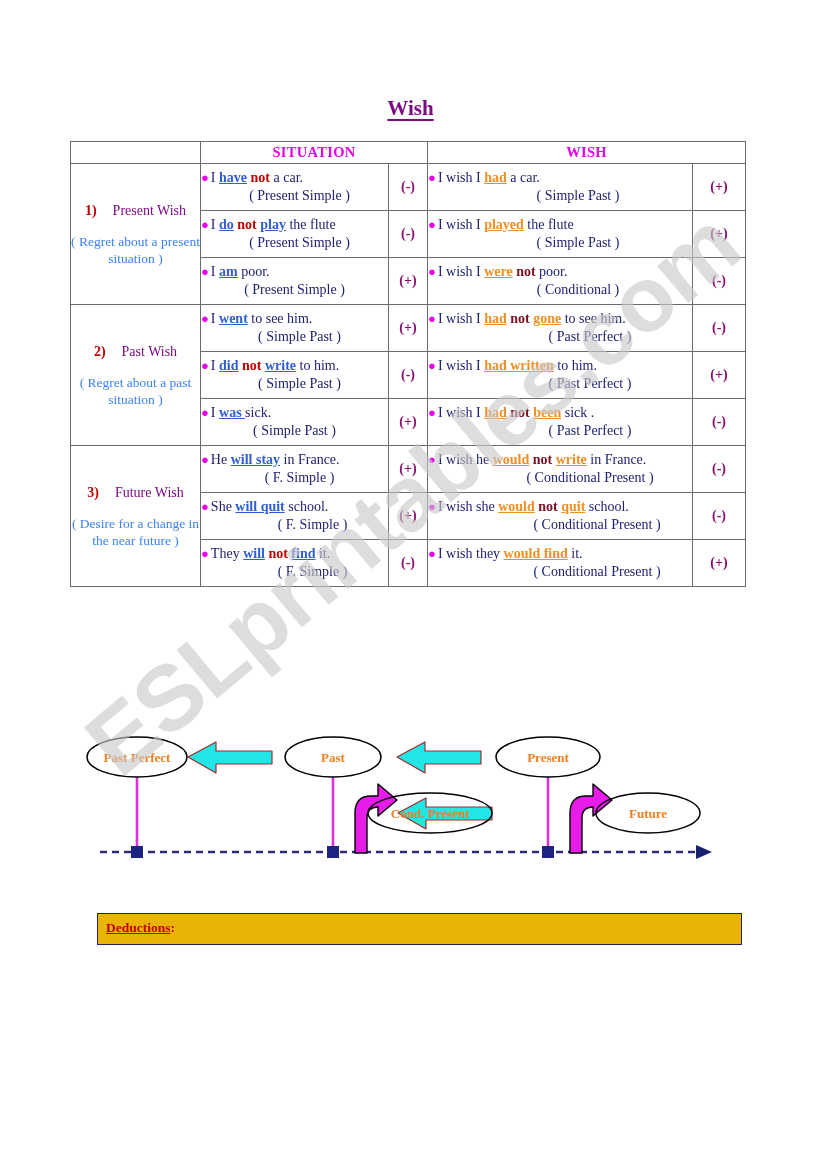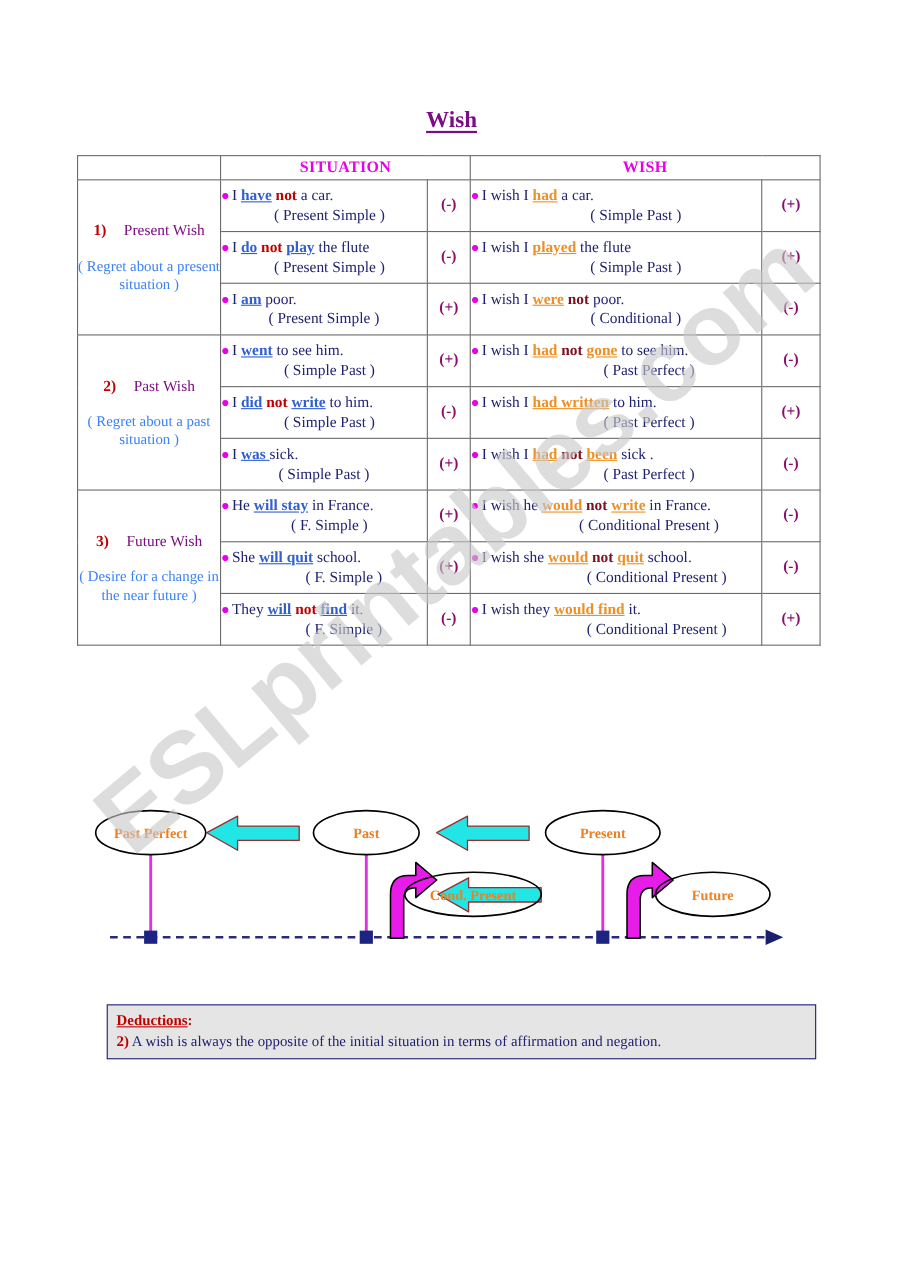--- a/index.html
+++ b/index.html
@@ -163,21 +163,21 @@
     fill: #ef7f1f;
   }
 
   
   #deductions {
     position: absolute;
     left: 97px;
     top: 913px;
     width: 627px;
     border: 1px solid #1f2270;
-    background: #e5e5e5;
+    background: #eab308;
     padding: 5px 8px 6px 8px;
     z-index: 2;
     font-size: 13.5px;
     line-height: 18.5px;
     color: #1f2270;
   }
   #deductions .ded-title {
     color: #c00000;
     font-weight: bold;
     text-decoration: underline;
@@ -385,16 +385,13 @@
   <text class="ell-text" x="370" y="100" text-anchor="middle">Cond. Present</text>
 
   <ellipse cx="588" cy="95" rx="52" ry="20" fill="none" stroke="#000000" stroke-width="1.5"></ellipse>
   <text class="ell-text" x="588" y="100" text-anchor="middle">Future</text>
 </svg>
 
 <div id="deductions">
   <div class="ded-row">
     <span class="ded-title">Deductions</span><span class="ded-colon">:</span>
   </div>
-  <div class="ded-row">
-    <span class="ded-num">2)</span><span> A wish is always the opposite of the initial situation in terms of affirmation and negation.</span>
-  </div>
 </div>
 
 </body></html>

